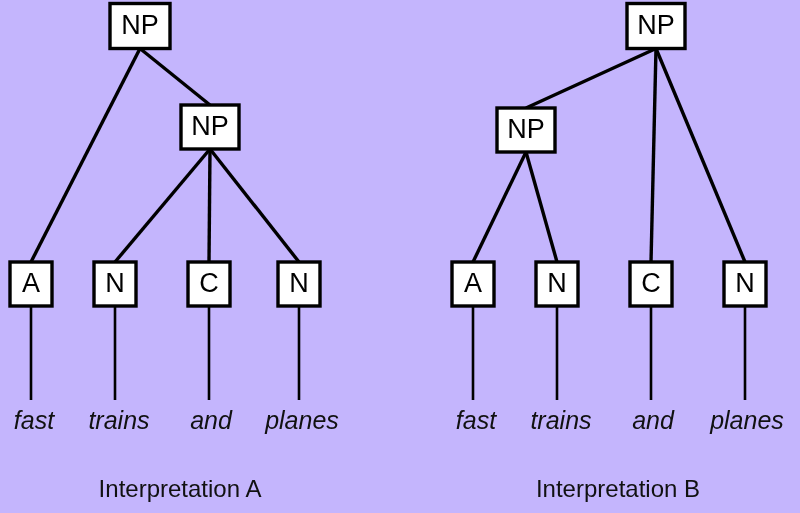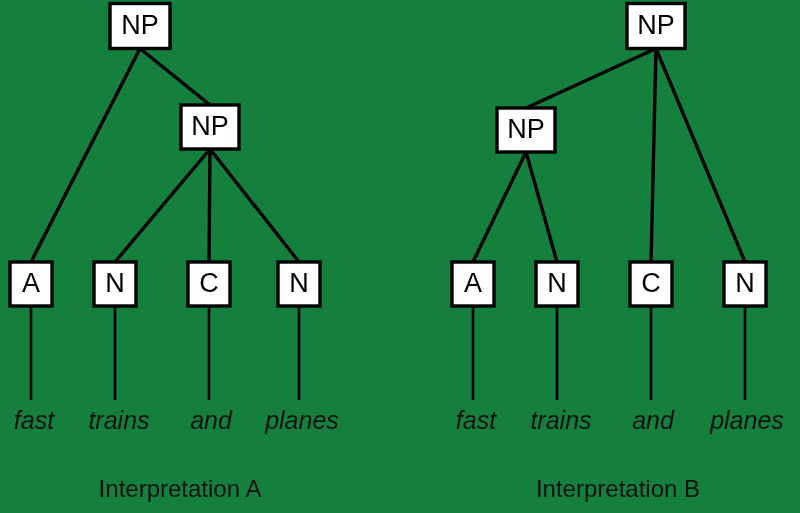--- a/index.html
+++ b/index.html
@@ -11,21 +11,21 @@
     width: 800px;
     height: 513px;
     font-family: "Liberation Sans", sans-serif;
     color: #000000;
     overflow: hidden;
   }
   #figure {
     position: relative;
     width: 800px;
     height: 513px;
-    background: #15803d;
+    background: #c4b5fd;
   }
   svg#tree-canvas {
     position: absolute;
     left: 0;
     top: 0;
     width: 800px;
     height: 513px;
     display: block;
   }
   .edge-line {

